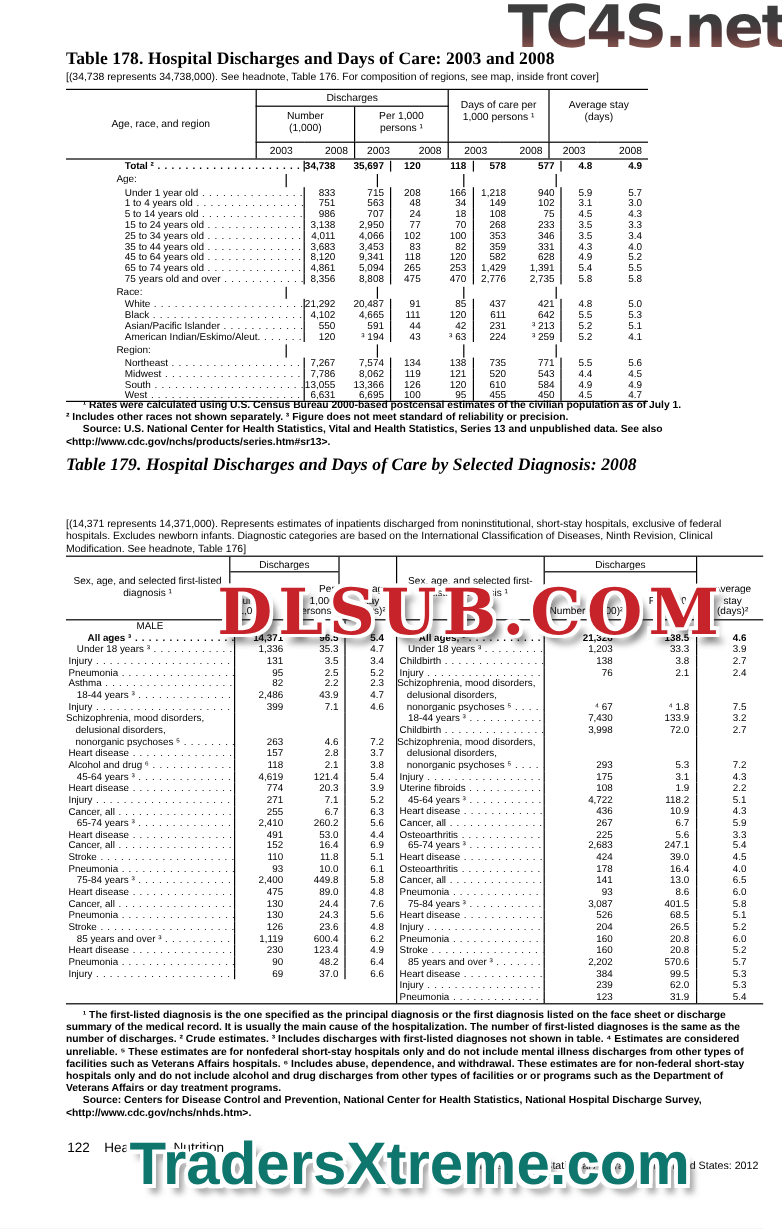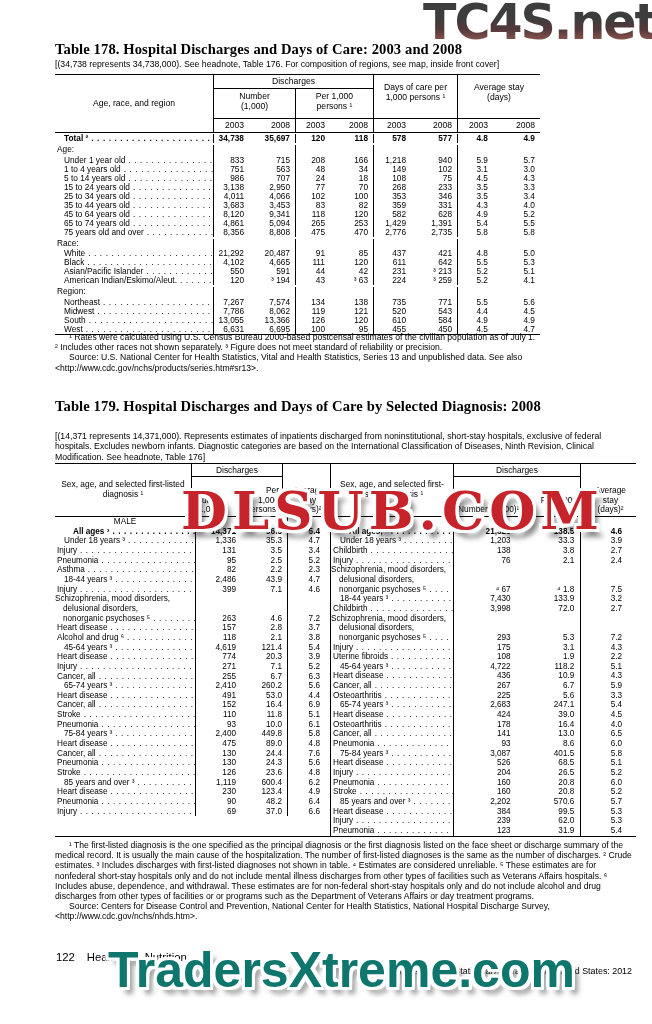--- a/index.html
+++ b/index.html
@@ -2,21 +2,21 @@
 <html><head>
 <meta charset="utf-8">
 <style>
   html,body{margin:0;padding:0;background:#e8e8e8;}
   #page{position:relative;width:652px;height:1024px;background:#ffffff;overflow:hidden;
         font-family:"Liberation Sans",sans-serif;color:#000;}
   
   .tbl-title{position:absolute;left:55px;width:580px;font-family:"Liberation Serif",serif;
              font-weight:bold;font-size:14.6px;letter-spacing:.1px;}
   .headnote{position:absolute;left:55px;width:578px;font-size:8.7px;line-height:10.4px;}
-  .footnotes{position:absolute;left:55px;width:578px;font-size:8.6px;line-height:10.2px;}
+  .footnotes{position:absolute;left:55px;width:578px;font-size:8.6px;line-height:10.2px;font-weight:bold;}
   .footnotes p{margin:0;}
   .footnotes p.ind{text-indent:14px;}
   
   .lblline{display:flex;align-items:baseline;overflow:hidden;}
   .lbl{white-space:nowrap;}
   .dots{flex:1;overflow:hidden;white-space:nowrap;color:#000;}
   .dots::before{content:". . . . . . . . . . . . . . . . . . . . . . . . . . . . . . . . . . . . . . . . . . . . . . . . . . . . . . . .";
                 letter-spacing:.6px;padding-left:3px;}
   .bold{font-weight:bold;}
   
@@ -24,21 +24,21 @@
   #t178-head{display:grid;grid-template-columns:158px 41px 42px 39px 39px 42px 42px 40px 42px;
              grid-template-rows:14px 29px 14px;border-bottom:1.5px solid #000;font-size:8.6px;line-height:9.6px;}
   .h-stub{grid-area:1/1/4/2;align-self:center;justify-self:center;text-align:center;}
   .h-disch{grid-area:1/2/2/6;border-left:1px solid #000;border-right:1px solid #000;border-bottom:1px solid #000;
            text-align:center;padding-top:2px;}
   .h-days{grid-area:1/6/3/8;border-right:1px solid #000;text-align:center;padding:8px 6px 0;}
   .h-stay{grid-area:1/8/3/10;text-align:center;padding:8px 8px 0;}
   .h-num{grid-area:2/2/3/4;border-left:1px solid #000;border-right:1px solid #000;text-align:center;padding:3px 14px 0;}
   .h-per{grid-area:2/4/3/6;border-right:1px solid #000;text-align:center;padding:3px 12px 0;}
   .h-y{border-top:1px solid #000;text-align:right;padding-top:2px;}
-  #t178-body{font-size:8.3px;}
+  #t178-body{font-size:8.3px;margin-left:40px;}
   .r178{display:flex;line-height:9.0px;height:9.0px;}
   .r178.sec{height:10.8px;padding-top:1.8px;}
   .r178.totrow{height:9.6px;padding-top:.6px;}
   .c0{width:158px;}  .c1{width:41px;} .c2{width:42px;} .c3{width:39px;} .c4{width:39px;}
   .c5{width:42px;}   .c6{width:42px;} .c7{width:40px;} .c8{width:42px;}
   .v{text-align:right;box-sizing:border-box;}
   .v.p10{padding-right:10px;} .v.p5{padding-right:5px;}
   .bl{border-left:1px solid #000;} .br{border-right:1px solid #000;}
   .ind0{padding-left:2px;} .ind1{padding-left:9px;} .ind2{padding-left:18px;}
   
@@ -453,21 +453,21 @@
         </div>
       </div>
   </div>
 
   <div class="footnotes" style="top:332px;" id="t178-notes">
       <p class="ind">¹ Rates were calculated using U.S. Census Bureau 2000-based postcensal estimates of the civilian population as of July 1.</p>
       <p>² Includes other races not shown separately. ³ Figure does not meet standard of reliability or precision.</p>
       <p class="ind">Source: U.S. National Center for Health Statistics, Vital and Health Statistics, Series 13 and unpublished data. See also &lt;http://www.cdc.gov/nchs/products/series.htm#sr13&gt;.</p>
     </div>
 
-  <div class="tbl-title" style="top:398px;">Table 179. Hospital Discharges and Days of Care by Selected Diagnosis: 2008</div>
+  <div class="tbl-title" style="top:380px;font-style:italic;">Table 179. Hospital Discharges and Days of Care by Selected Diagnosis: 2008</div>
   <div class="headnote" style="top:419px;margin-top:12px;">[(14,371 represents 14,371,000). Represents estimates of inpatients discharged from noninstitutional, short-stay hospitals, exclusive of federal hospitals. Excludes newborn infants. Diagnostic categories are based on the International Classification of Diseases, Ninth Revision, Clinical Modification. See headnote, Table 176]</div>
 
   <div id="t179wrap">
     <div id="p-left" class="panel">
       <div class="phead">
         <div class="ph-stub">Sex, age, and selected first-listed diagnosis ¹</div>
         <div class="ph-grp">
           <div class="ph-disch">Discharges</div>
           <div class="ph-sub">
             <div class="ph-numb">Number (1,000)²</div>

